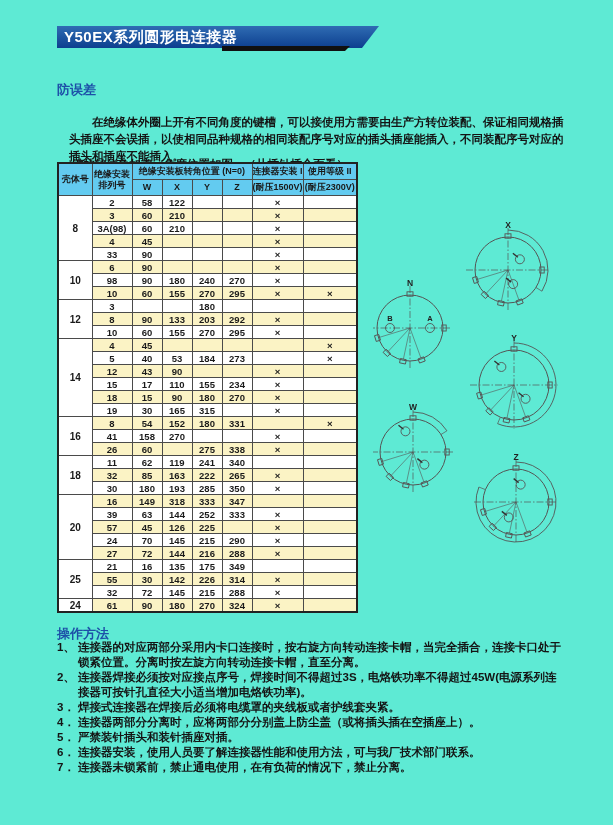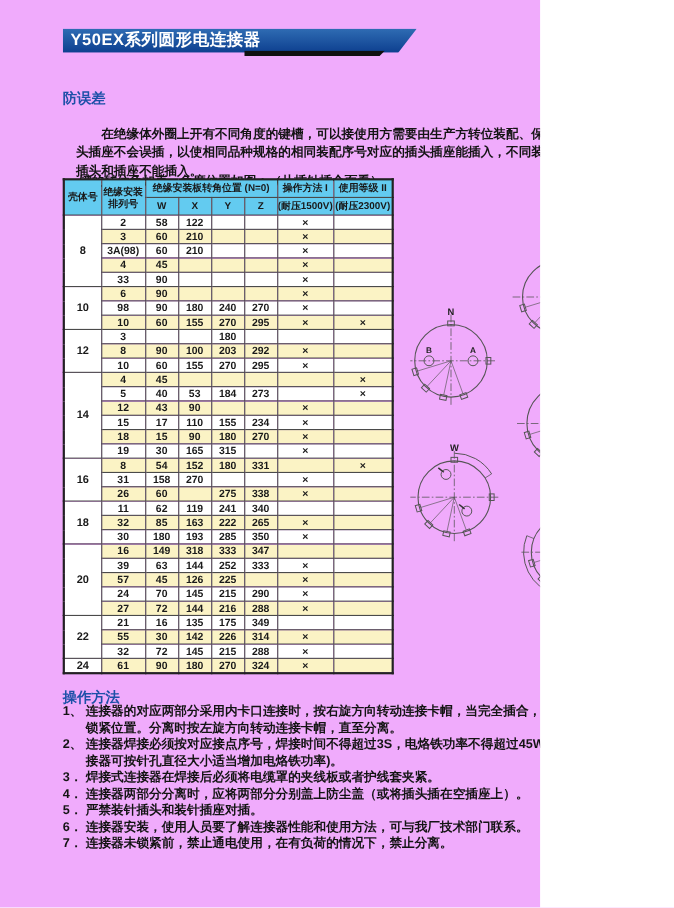--- a/index.html
+++ b/index.html
@@ -1,17 +1,17 @@
 <!DOCTYPE html>
 <html><head>
 <meta charset="utf-8">
 <style>
   html,body{margin:0;padding:0;background:#ffffff;}
   body{width:613px;height:825px;font-family:"Liberation Sans",sans-serif;}
-  .page{position:relative;width:491px;height:825px;background:#f0abfc;overflow:hidden;}
+  .page{position:relative;width:613px;height:825px;background:#5eead4;overflow:hidden;}
 
   
   .banner{position:absolute;left:57px;top:26px;width:322px;height:22px;
     background:linear-gradient(180deg,#2f6cb3 0%,#14durch 0%,#0d3f8f 100%);
     background:linear-gradient(180deg,#2f6cb3,#0d3f8f);
     clip-path:polygon(0 0,100% 0,calc(100% - 17px) 100%,0 100%);
     color:#fff;font-weight:bold;font-size:15px;line-height:22px;padding-left:7px;box-sizing:border-box;
     letter-spacing:0.5px;}
   .banner-shadow{position:absolute;left:222px;top:46px;width:128px;height:5px;background:#101010;
     clip-path:polygon(0 0,100% 0,calc(100% - 5px) 100%,0 100%);}
@@ -69,21 +69,21 @@
         <col style="width: 30px;">
         <col style="width: 30px;">
         <col style="width: 51px;">
         <col style="width: 54px;">
       </colgroup>
     <thead>
         <tr>
           <th rowspan="2">壳体号</th>
           <th rowspan="2">绝缘安装<br>排列号</th>
           <th colspan="4">绝缘安装板转角位置 (N=0)</th>
-          <th>操作方法 I</th>
+          <th>连接器安装 I</th>
           <th>使用等级 II</th>
         </tr>
         <tr>
           <th>W</th>
           <th>X</th>
           <th>Y</th>
           <th>Z</th>
           <th>(耐压1500V)</th>
           <th>(耐压2300V)</th>
         </tr>
@@ -169,21 +169,21 @@
           <td></td>
           <td></td>
           <td>180</td>
           <td></td>
           <td></td>
           <td></td>
         </tr>
         <tr>
           <td class="stripe">8</td>
           <td class="stripe">90</td>
-          <td class="stripe">100</td>
+          <td class="stripe">133</td>
           <td class="stripe">203</td>
           <td class="stripe">292</td>
           <td class="stripe">×</td>
           <td class="stripe"></td>
         </tr>
         <tr>
           <td>10</td>
           <td>60</td>
           <td>155</td>
           <td>270</td>
@@ -250,21 +250,21 @@
           <td class="shell" rowspan="3">16</td>
           <td class="stripe">8</td>
           <td class="stripe">54</td>
           <td class="stripe">152</td>
           <td class="stripe">180</td>
           <td class="stripe">331</td>
           <td class="stripe"></td>
           <td class="stripe">×</td>
         </tr>
         <tr>
-          <td>31</td>
+          <td>41</td>
           <td>158</td>
           <td>270</td>
           <td></td>
           <td></td>
           <td>×</td>
           <td></td>
         </tr>
         <tr>
           <td class="stripe">26</td>
           <td class="stripe">60</td>
@@ -342,21 +342,21 @@
         <tr>
           <td class="stripe">27</td>
           <td class="stripe">72</td>
           <td class="stripe">144</td>
           <td class="stripe">216</td>
           <td class="stripe">288</td>
           <td class="stripe">×</td>
           <td class="stripe"></td>
         </tr>
         <tr class="gstart">
-          <td class="shell" rowspan="3">22</td>
+          <td class="shell" rowspan="3">25</td>
           <td>21</td>
           <td>16</td>
           <td>135</td>
           <td>175</td>
           <td>349</td>
           <td></td>
           <td></td>
         </tr>
         <tr>
           <td class="stripe">55</td>

